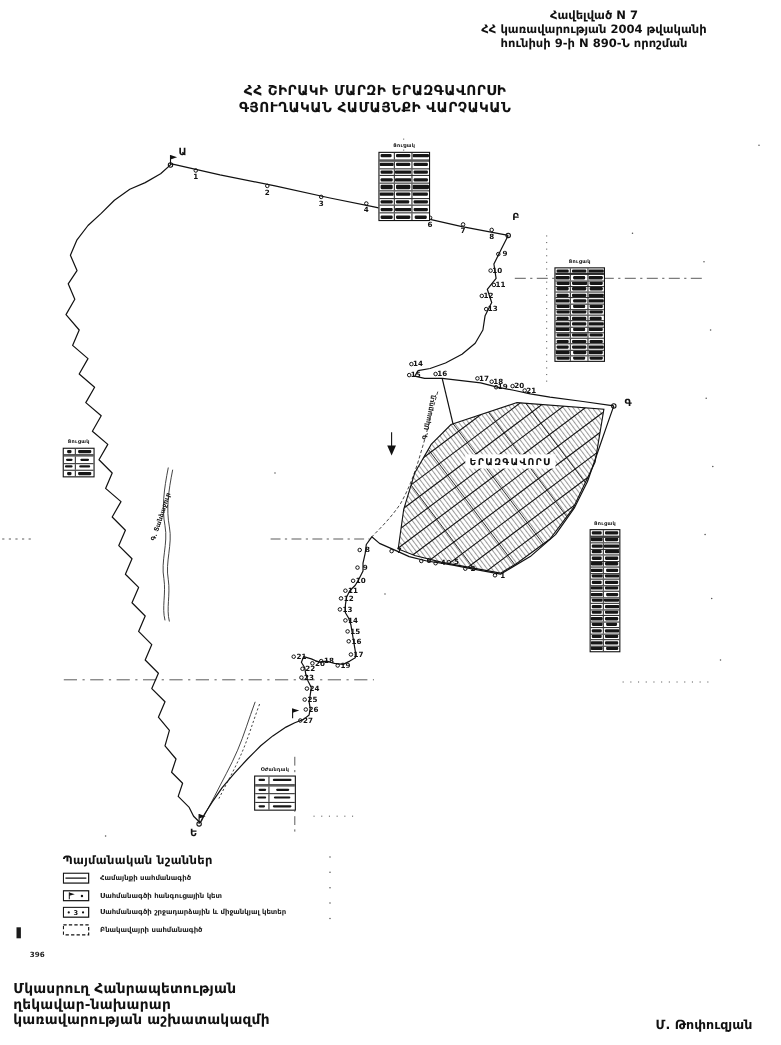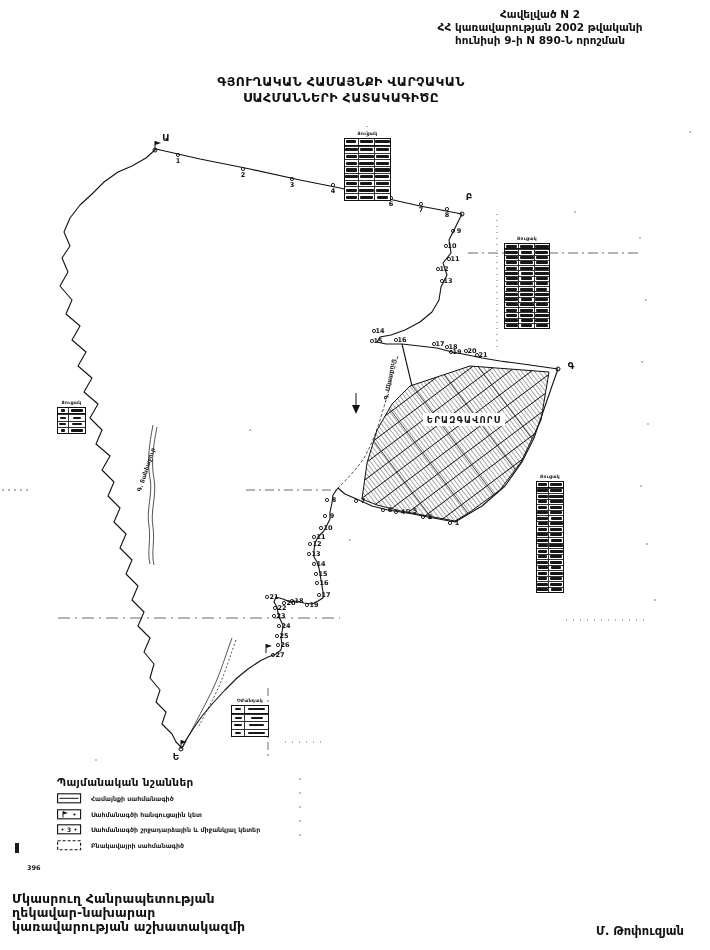--- a/index.html
+++ b/index.html
@@ -208,28 +208,28 @@
       <circle cx="300" cy="835" r="0.7" fill="#555"></circle>
       <circle cx="655" cy="600" r="0.7" fill="#555"></circle>
       <circle cx="96" cy="760" r="0.7" fill="#555"></circle>
       <circle cx="350" cy="540" r="0.7" fill="#555"></circle>
       <circle cx="250" cy="430" r="0.7" fill="#555"></circle>
       <circle cx="575" cy="212" r="0.7" fill="#555"></circle>
       <circle cx="690" cy="132" r="0.7" fill="#555"></circle>
     </svg>
 
   <div id="appendix" class="abs">
-    <div>Հավելված N 2</div>
-    <div>ՀՀ կառավարության 2002 թվականի</div>
+    <div>Հավելված N 7</div>
+    <div>ՀՀ կառավարության 2004 թվականի</div>
     <div>հունիսի 9-ի N 890-Ն որոշման</div>
   </div>
 
   <div id="maptitle" class="abs">
+    <div>ՀՀ ՇԻՐԱԿԻ ՄԱՐԶԻ ԵՐԱԶԳԱՎՈՐՍԻ</div>
     <div>ԳՅՈՒՂԱԿԱՆ ՀԱՄԱՅՆՔԻ ՎԱՐՉԱԿԱՆ</div>
-    <div>ՍԱՀՄԱՆՆԵՐԻ ՀԱՏԱԿԱԳԻԾԸ</div>
   </div>
 
   <div id="tables">
       <div class="tbl" style="left: 344px; top: 138px; width: 47px; height: 63px;">
         <div class="tbl-title">Ցուցակ</div>
         <div class="tbl-box">
           <div class="trow hd">
             <div class="tcell" style="width: 30%;">
               <span class="smudge" style="width: 78%; height: 3.2px;"></span>
             </div>

